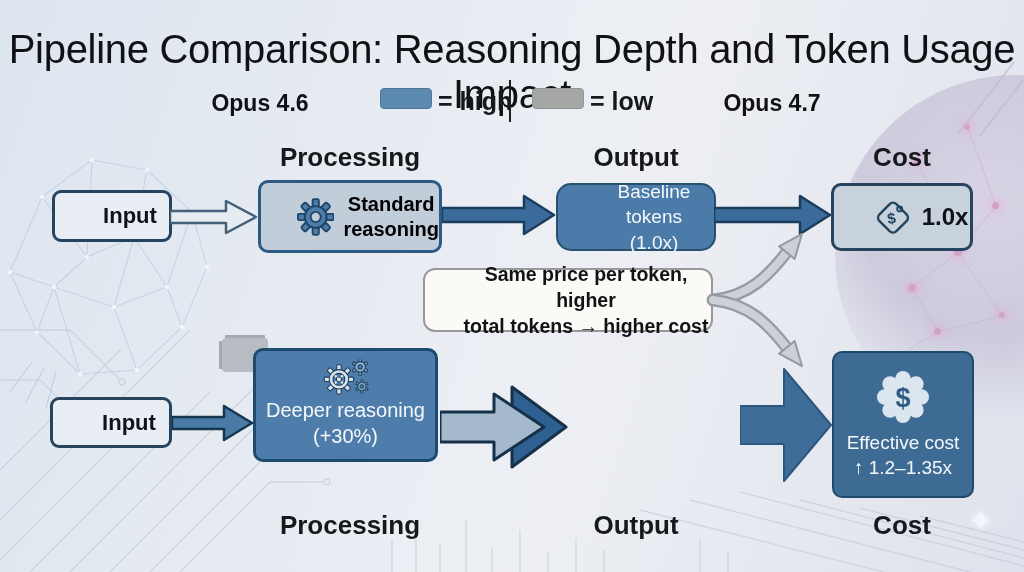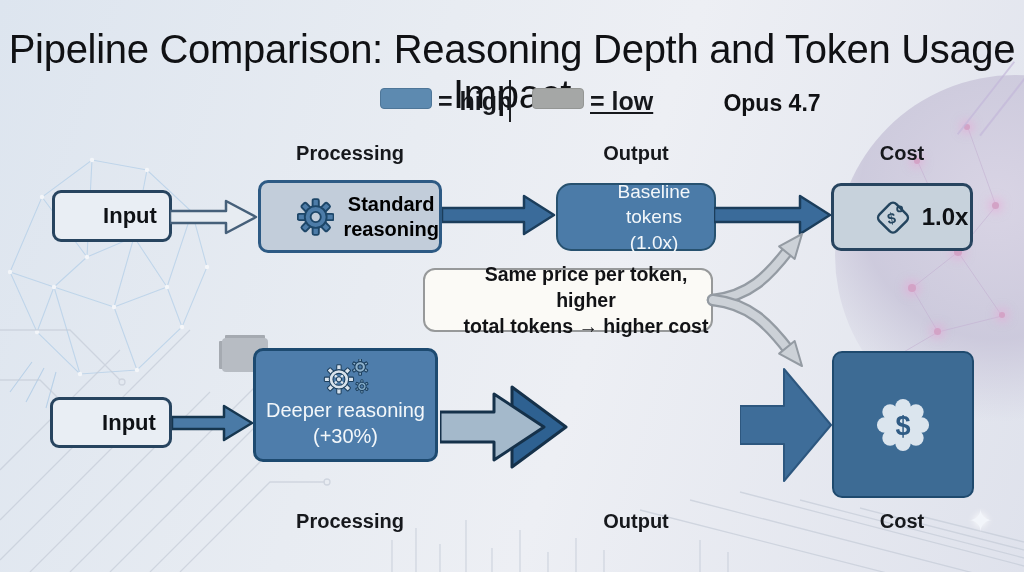--- a/index.html
+++ b/index.html
@@ -10,21 +10,21 @@
   }
   .abs{position:absolute;}
   svg{display:block;}
   .title{left:0;top:27px;width:1024px;text-align:center;font-size:40px;font-weight:400;color:#101114;letter-spacing:-.3px;}
   .model{width:124px;text-align:center;font-size:23px;font-weight:700;color:#101114;}
   .leg-label{font-size:25px;font-weight:600;color:#16181c;}
   .swatch{height:19px;width:50px;border-radius:4px;}
   .swatch-high{background:#5d8ab0;border:1px solid #4e7698;}
   .swatch-low{background:#a5a7a6;border:1px solid #949694;}
   .leg-divider{width:2px;height:42px;background:#1d1f22;}
-  .col-h{width:200px;text-align:center;font-size:20px;font-weight:600;color:#16181c;}
+  .col-h{width:200px;text-align:center;font-size:26px;font-weight:600;color:#16181c;}
   .node{box-sizing:border-box;display:flex;align-items:center;justify-content:center;text-align:center;padding-left:36px;}
   .ml{white-space:pre-line;}
   .input-box{background:#e9eef4;border:3px solid #27445f;border-radius:9px;font-size:22px;font-weight:600;color:#0f1216;}
   .proc1{background:#c2cdda;border:3px solid #2d5a84;border-radius:10px;gap:9px;font-size:20px;font-weight:600;color:#000000;line-height:1.22;}
   .blue-box{background:#4b7ba8;border:2.5px solid #27516f;border-radius:15px;color:#f3f7fa;font-size:19px;font-weight:500;line-height:1.32;}
   .cost1{background:#c7d2dc;border:3px solid #27445f;border-radius:10px;gap:8px;font-size:24px;font-weight:600;color:#0f1216;}
   .deep{background:#4e7dab;border:3px solid #1d4a70;border-radius:10px;flex-direction:column;color:#f3f7fa;font-size:20px;font-weight:500;line-height:1.3;padding:8px 4px 10px;}
   .eff{background:#3d6b94;border:2.5px solid #1f4a6e;border-radius:10px;flex-direction:column;color:#f3f7fa;font-size:19px;font-weight:500;line-height:1.32;padding:8px 2px;gap:5px;}
   .longer{font-size:18.5px;}
   .callout{background:#fbfaf6;border:2px solid #97999a;border-radius:12px;font-size:19.5px;font-weight:600;color:#121316;line-height:1.35;}
@@ -84,26 +84,27 @@
       <circle cx="102" cy="442" r="3"></circle>
       <circle cx="327" cy="482" r="3"></circle>
   </svg>
 
   <div class="abs chip" style="left:222px;top:338px;width:46px;height:34px;"></div>
 
   <div class="abs sparkle" style="left:968px;top:503px;">✦</div>
 
   <div class="abs title">Pipeline Comparison: Reasoning Depth and Token Usage Impact</div>
 
+  <div class="abs model" style="left:198px;top:90px;">Opus 4.6</div>
 
   <div class="abs swatch swatch-high" style="left:380px;top:88px;"></div>
   <div class="abs leg-label" style="left:438px;top:87px;">= high</div>
   <div class="abs leg-divider" style="left:509px;top:80px;"></div>
   <div class="abs swatch swatch-low" style="left:532px;top:88px;"></div>
-  <div class="abs leg-label" style="left:590px;top:87px;text-decoration:underline;">= low</div>
+  <div class="abs leg-label" style="left:590px;top:87px;">= low</div>
 
   <div class="abs model" style="left:710px;top:90px;">Opus 4.7</div>
 
   <div class="abs col-h" style="left:250px;top:142px;">Processing</div>
   <div class="abs col-h" style="left:536px;top:142px;">Output</div>
   <div class="abs col-h" style="left:802px;top:142px;">Cost</div>
 
   <div class="abs node input-box" style="left:52px;top:190px;width:120px;height:52px;">
     <span>Input</span>
   </div>
@@ -235,19 +236,21 @@
           <circle cx="29" cy="48" r="8"></circle>
         <circle cx="15.6" cy="42.4" r="8"></circle>
           <circle cx="10" cy="29" r="8"></circle>
           <circle cx="15.6" cy="15.6" r="8"></circle>
         <circle cx="29" cy="10" r="8"></circle>
           <circle cx="42.4" cy="15.6" r="8"></circle>
         <circle cx="29" cy="29" r="20"></circle>
       </g>
       <text x="29" y="39" text-anchor="middle" font-size="28" font-weight="bold" fill="#2f5b84">$</text>
     </svg>
+    <span class="ml">Effective cost
+↑ 1.2–1.35x</span>
   </div>
 
   <div class="abs col-h" style="left:250px;top:510px;">Processing</div>
   <div class="abs col-h" style="left:536px;top:510px;">Output</div>
   <div class="abs col-h" style="left:802px;top:510px;">Cost</div>
 
 </div>
 
 </body></html>

